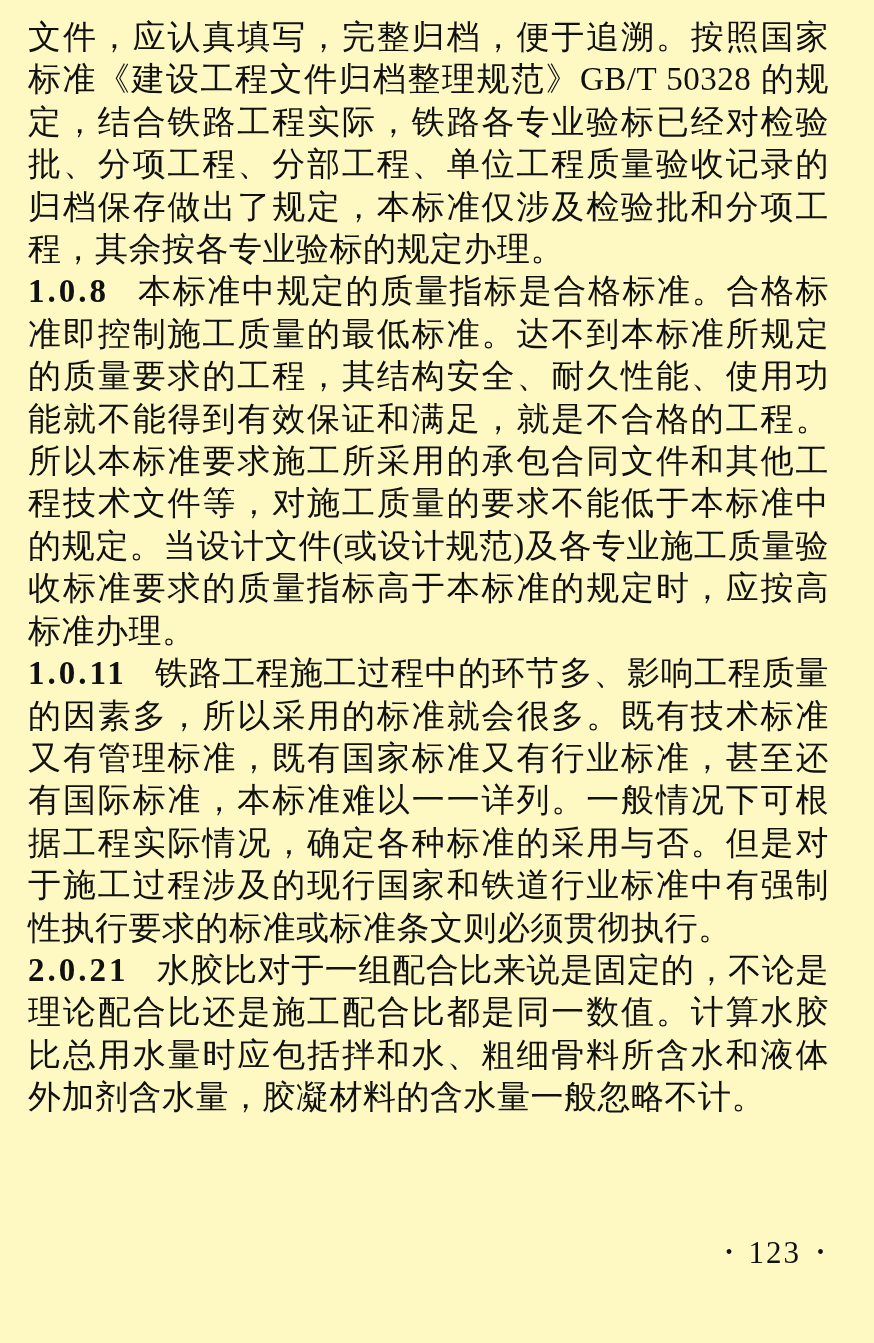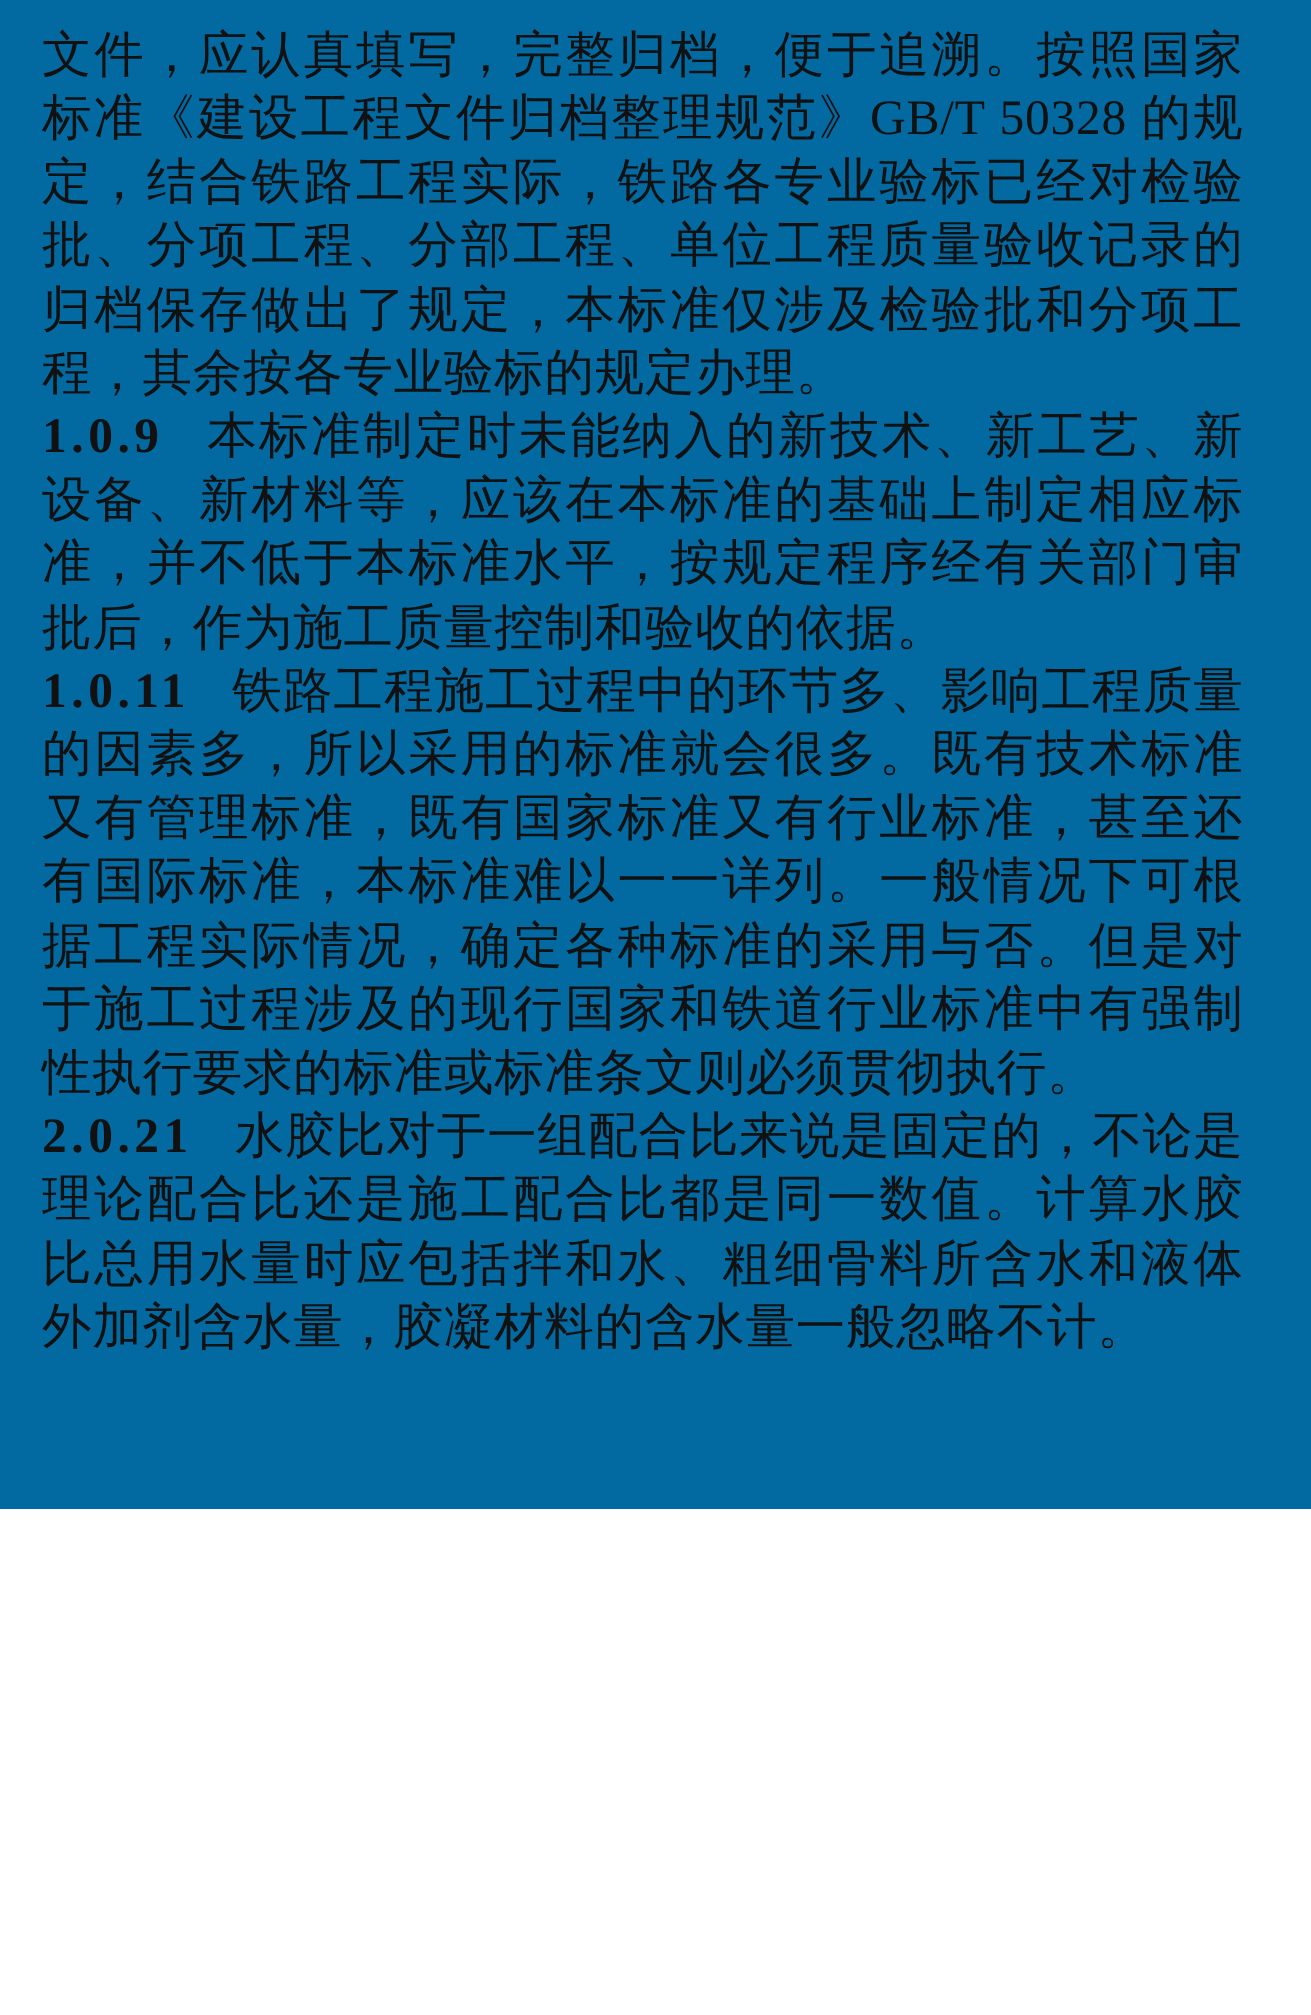--- a/index.html
+++ b/index.html
@@ -3,23 +3,23 @@
 <meta charset="utf-8">
 <style>
   html, body {
     margin: 0;
     padding: 0;
     background: #ffffff;
   }
   .page {
     position: relative;
     width: 874px;
-    height: 1006px;
+    height: 1343px;
     box-sizing: border-box;
-    background: #0369a1;
+    background: #fef9c3;
     color: #111111;
     font-family: "Liberation Serif", "DejaVu Serif", serif;
     padding: 16px 45px 0 28px;
     overflow: hidden;
   }
   .para {
     margin: 0;
     font-size: 33px;
     line-height: 42.4px;
     text-align: justify;
@@ -57,24 +57,24 @@
 </style>
 </head>
 <body>
 
 <div class="page">
 
   <p class="para">
     <span class="num"></span><span>文件，应认真填写，完整归档，便于追溯。按照国家标准《建设工程文件归档整理规范》GB/T 50328 的规定，结合铁路工程实际，铁路各专业验标已经对检验批、分项工程、分部工程、单位工程质量验收记录的归档保存做出了规定，本标准仅涉及检验批和分项工程，其余按各专业验标的规定办理。</span>
   </p>
 
+  <p class="para">
+    <span class="num">1.0.8</span><span>本标准中规定的质量指标是合格标准。合格标准即控制施工质量的最低标准。达不到本标准所规定的质量要求的工程，其结构安全、耐久性能、使用功能就不能得到有效保证和满足，就是不合格的工程。所以本标准要求施工所采用的承包合同文件和其他工程技术文件等，对施工质量的要求不能低于本标准中的规定。当设计文件(或设计规范)及各专业施工质量验收标准要求的质量指标高于本标准的规定时，应按高标准办理。</span>
+  </p>
 
-  <p class="para">
-    <span class="num">1.0.9</span><span>本标准制定时未能纳入的新技术、新工艺、新设备、新材料等，应该在本标准的基础上制定相应标准，并不低于本标准水平，按规定程序经有关部门审批后，作为施工质量控制和验收的依据。</span>
-  </p>
 
 
   <p class="para">
     <span class="num">1.0.11</span><span>铁路工程施工过程中的环节多、影响工程质量的因素多，所以采用的标准就会很多。既有技术标准又有管理标准，既有国家标准又有行业标准，甚至还有国际标准，本标准难以一一详列。一般情况下可根据工程实际情况，确定各种标准的采用与否。但是对于施工过程涉及的现行国家和铁道行业标准中有强制性执行要求的标准或标准条文则必须贯彻执行。</span>
   </p>
 
   <p class="para">
     <span class="num">2.0.21</span><span>水胶比对于一组配合比来说是固定的，不论是理论配合比还是施工配合比都是同一数值。计算水胶比总用水量时应包括拌和水、粗细骨料所含水和液体外加剂含水量，胶凝材料的含水量一般忽略不计。</span>
   </p>
 

